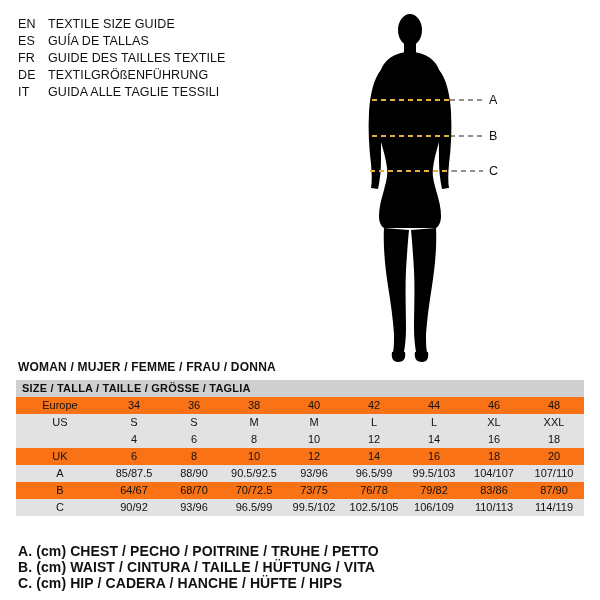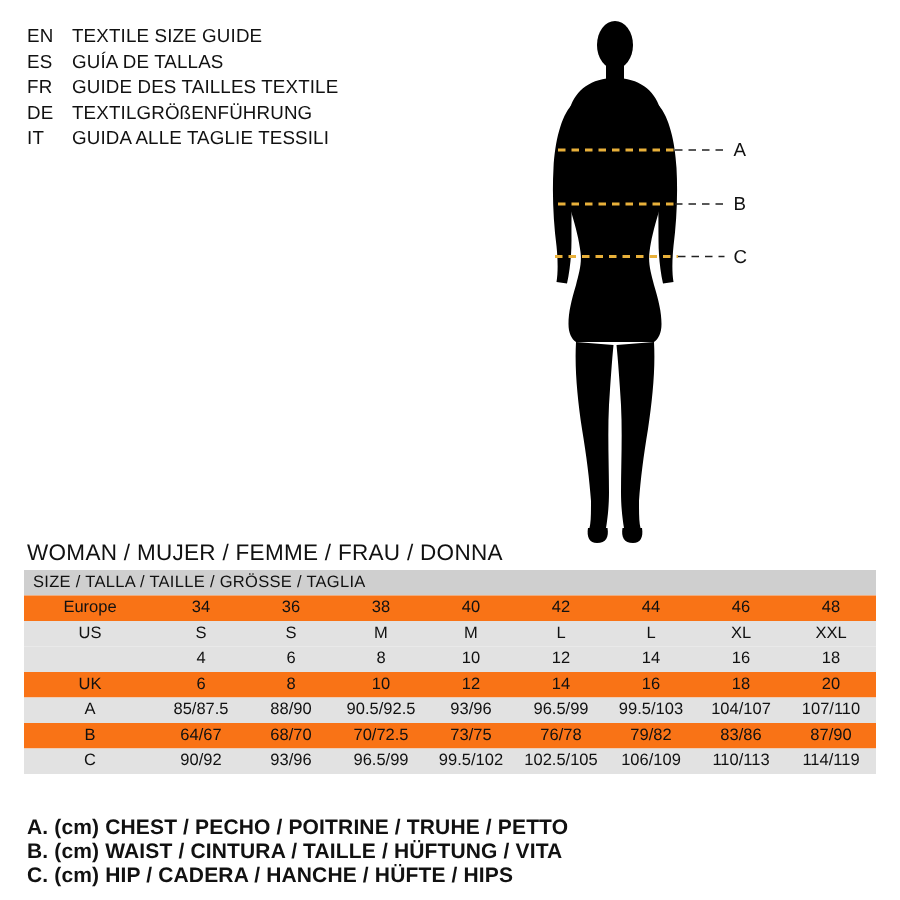--- a/index.html
+++ b/index.html
@@ -65,22 +65,22 @@
     font-size: 12.5px;
     color: #111;
     font-family: "Liberation Sans", sans-serif;
   }
 
   
   .gender-row {
     position: absolute;
     left: 18px;
     top: 360px;
-    font-size: 15px;
-    font-weight: normal;
+    font-size: 12px;
+    font-weight: bold;
     letter-spacing: 0.2px;
     color: #111;
   }
 
   
   .table-wrap {
     position: absolute;
     left: 16px;
     top: 380px;
     width: 568px;
@@ -97,21 +97,21 @@
     line-height: 17px;
     text-align: center;
     font-weight: normal;
     border: 0;
   }
   tr.header-row td {
     background: #cfcfcf;
     text-align: left;
     padding-left: 6px;
     font-size: 11px;
-    font-weight: normal;
+    font-weight: bold;
     letter-spacing: 0.2px;
   }
   tr.band-dark td {
     background: #e2e2e2;
   }
   tr.band-light td {
     background: #f97316;
   }
   td.rowlabel {
     text-align: left;

